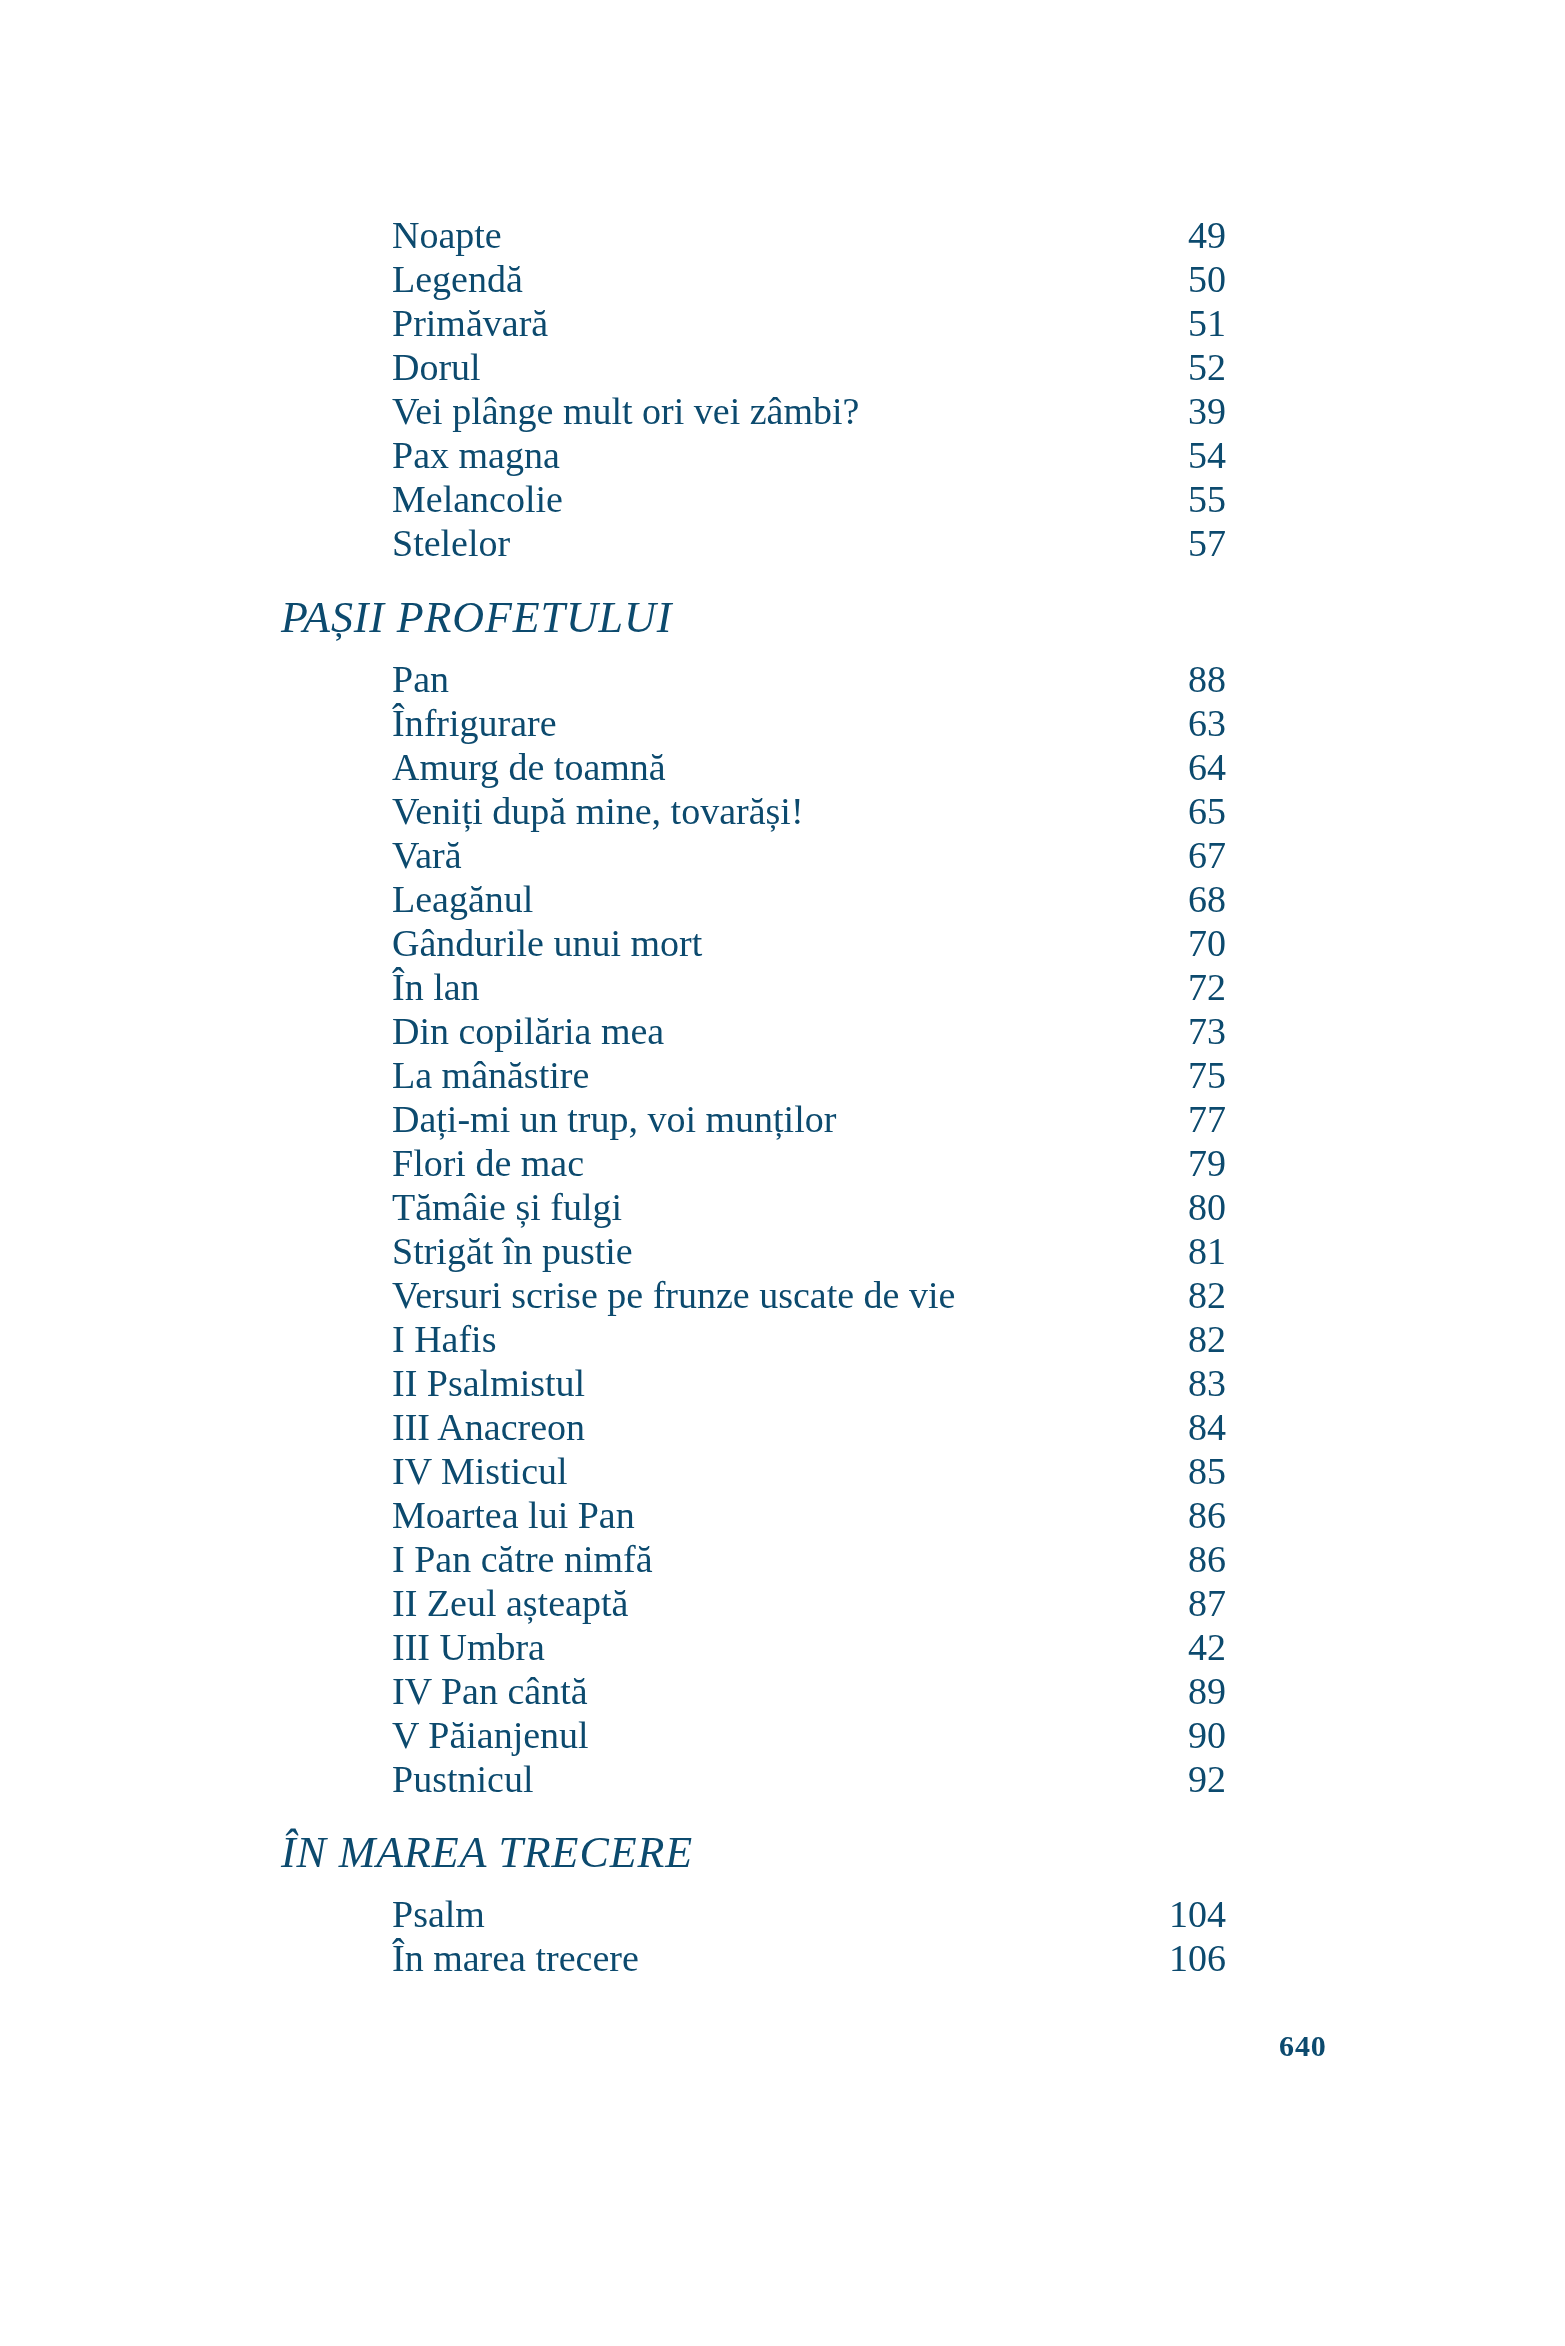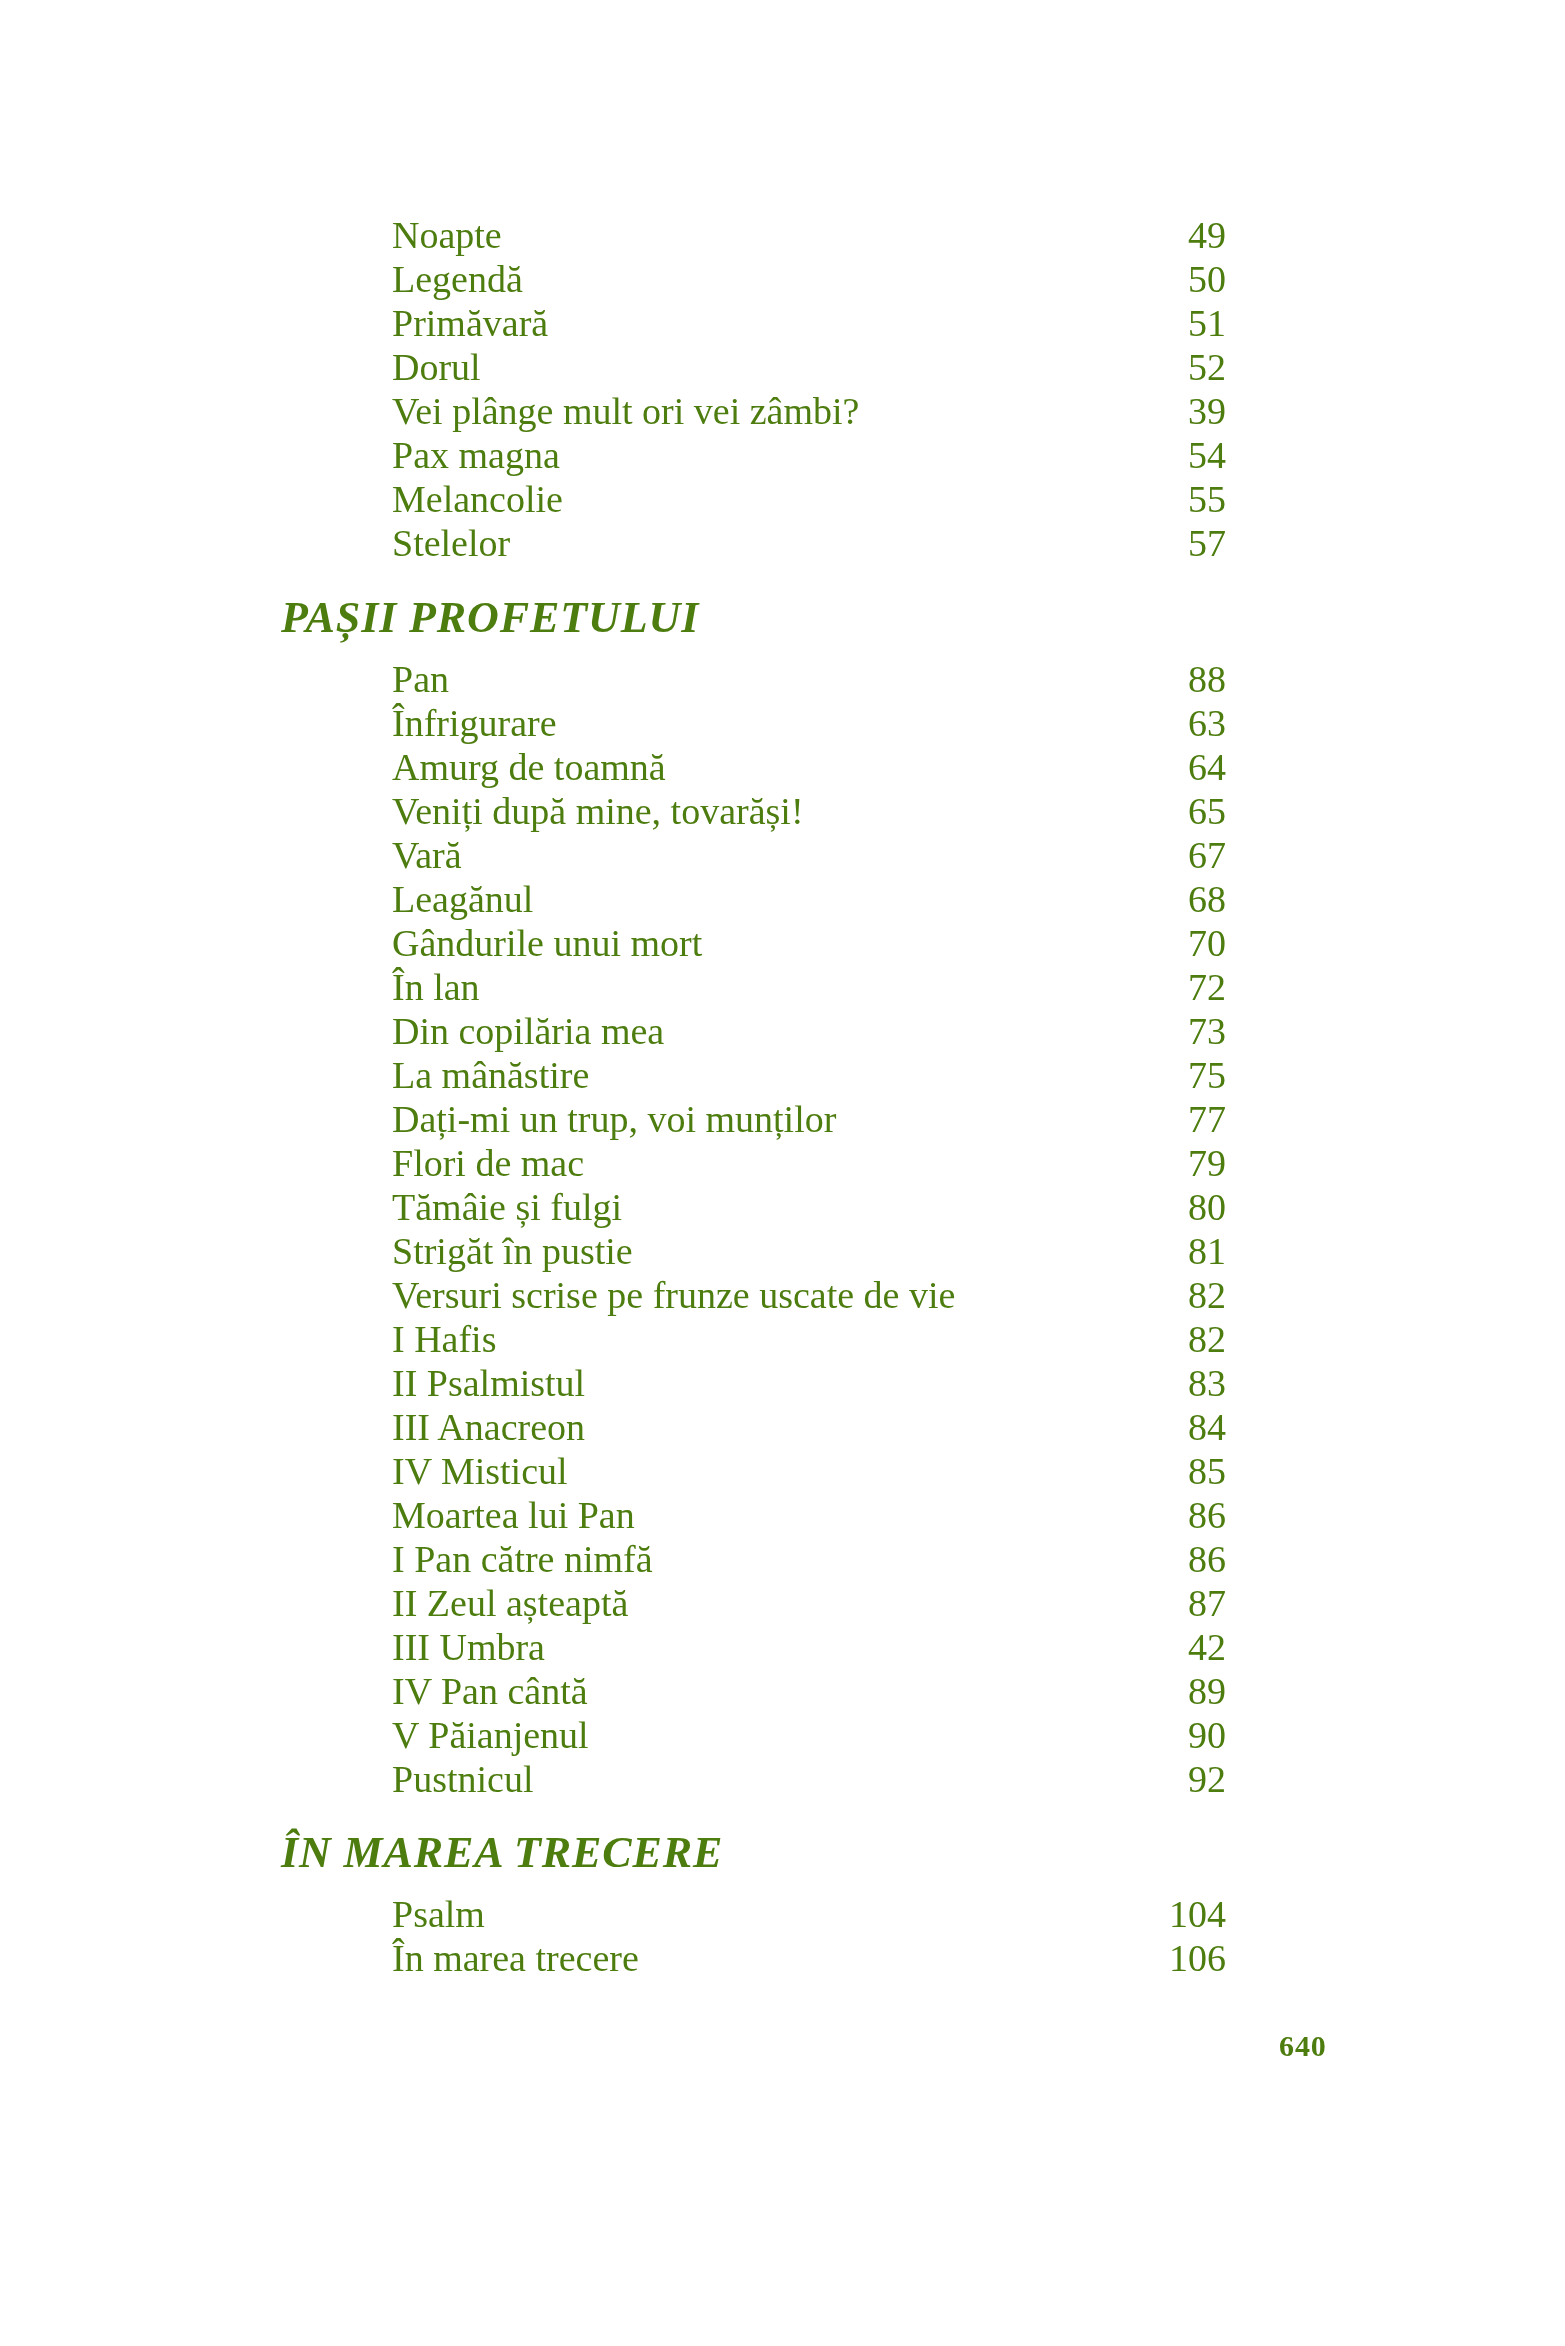--- a/index.html
+++ b/index.html
@@ -6,34 +6,34 @@
     margin: 0;
     padding: 0;
     background: #ffffff;
   }
   .page {
     position: relative;
     width: 1565px;
     height: 2194px;
     background: #ffffff;
     font-family: "Liberation Serif", "DejaVu Serif", serif;
-    color: #4d7c0f;
+    color: #0c4a6e;
     overflow: hidden;
   }
   .toc {
     padding-top: 213px;
   }
   .toc-section { margin: 0; }
   .section-heading {
     margin: 26.5px 0 14px 0;
     padding-left: 281px;
     font-size: 44px;
     line-height: 51px;
     font-style: italic;
-    font-weight: bold;
+    font-weight: normal;
     letter-spacing: 0.9px;
   }
   .entry-row {
     display: flex;
     align-items: baseline;
     padding-left: 392px;
     padding-right: 339px;
     font-size: 38px;
     line-height: 44px;
     white-space: nowrap;

